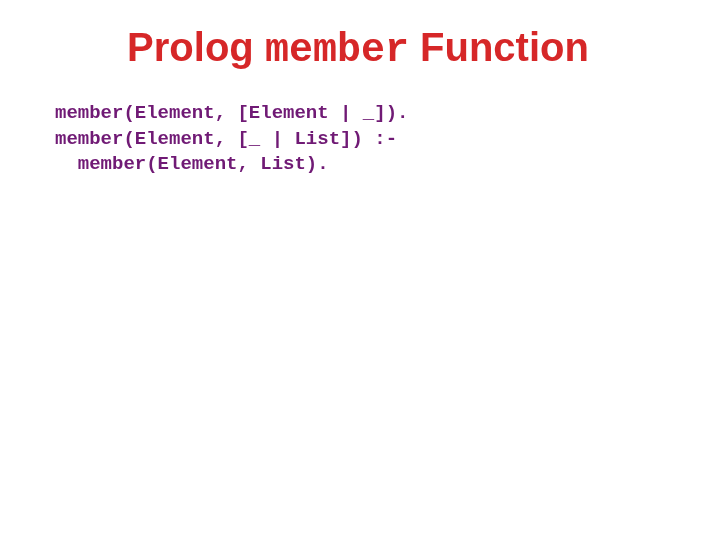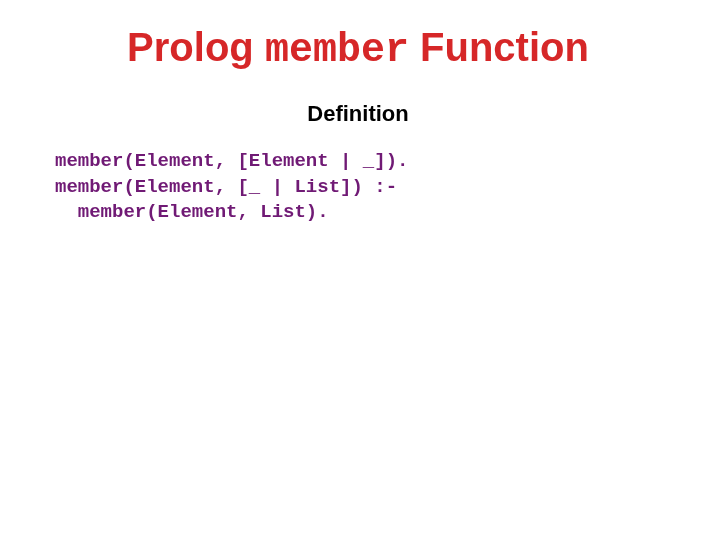--- a/index.html
+++ b/index.html
@@ -55,17 +55,16 @@
       margin-left: 0px;
     }
   </style>
 </head>
 <body>
 
 <div class="slide">
   <h1 class="title">
     <span class="title-prolog">Prolog </span><span class="title-member">member</span><span class="title-function"> Function</span>
   </h1>
-  <div class="subtitle">Definition</div>
   <div class="code-block">member(Element, [Element | _]).
 member(Element, [_ | List]) :-
   member(Element, List).</div>
 </div>
 
 </body></html>

